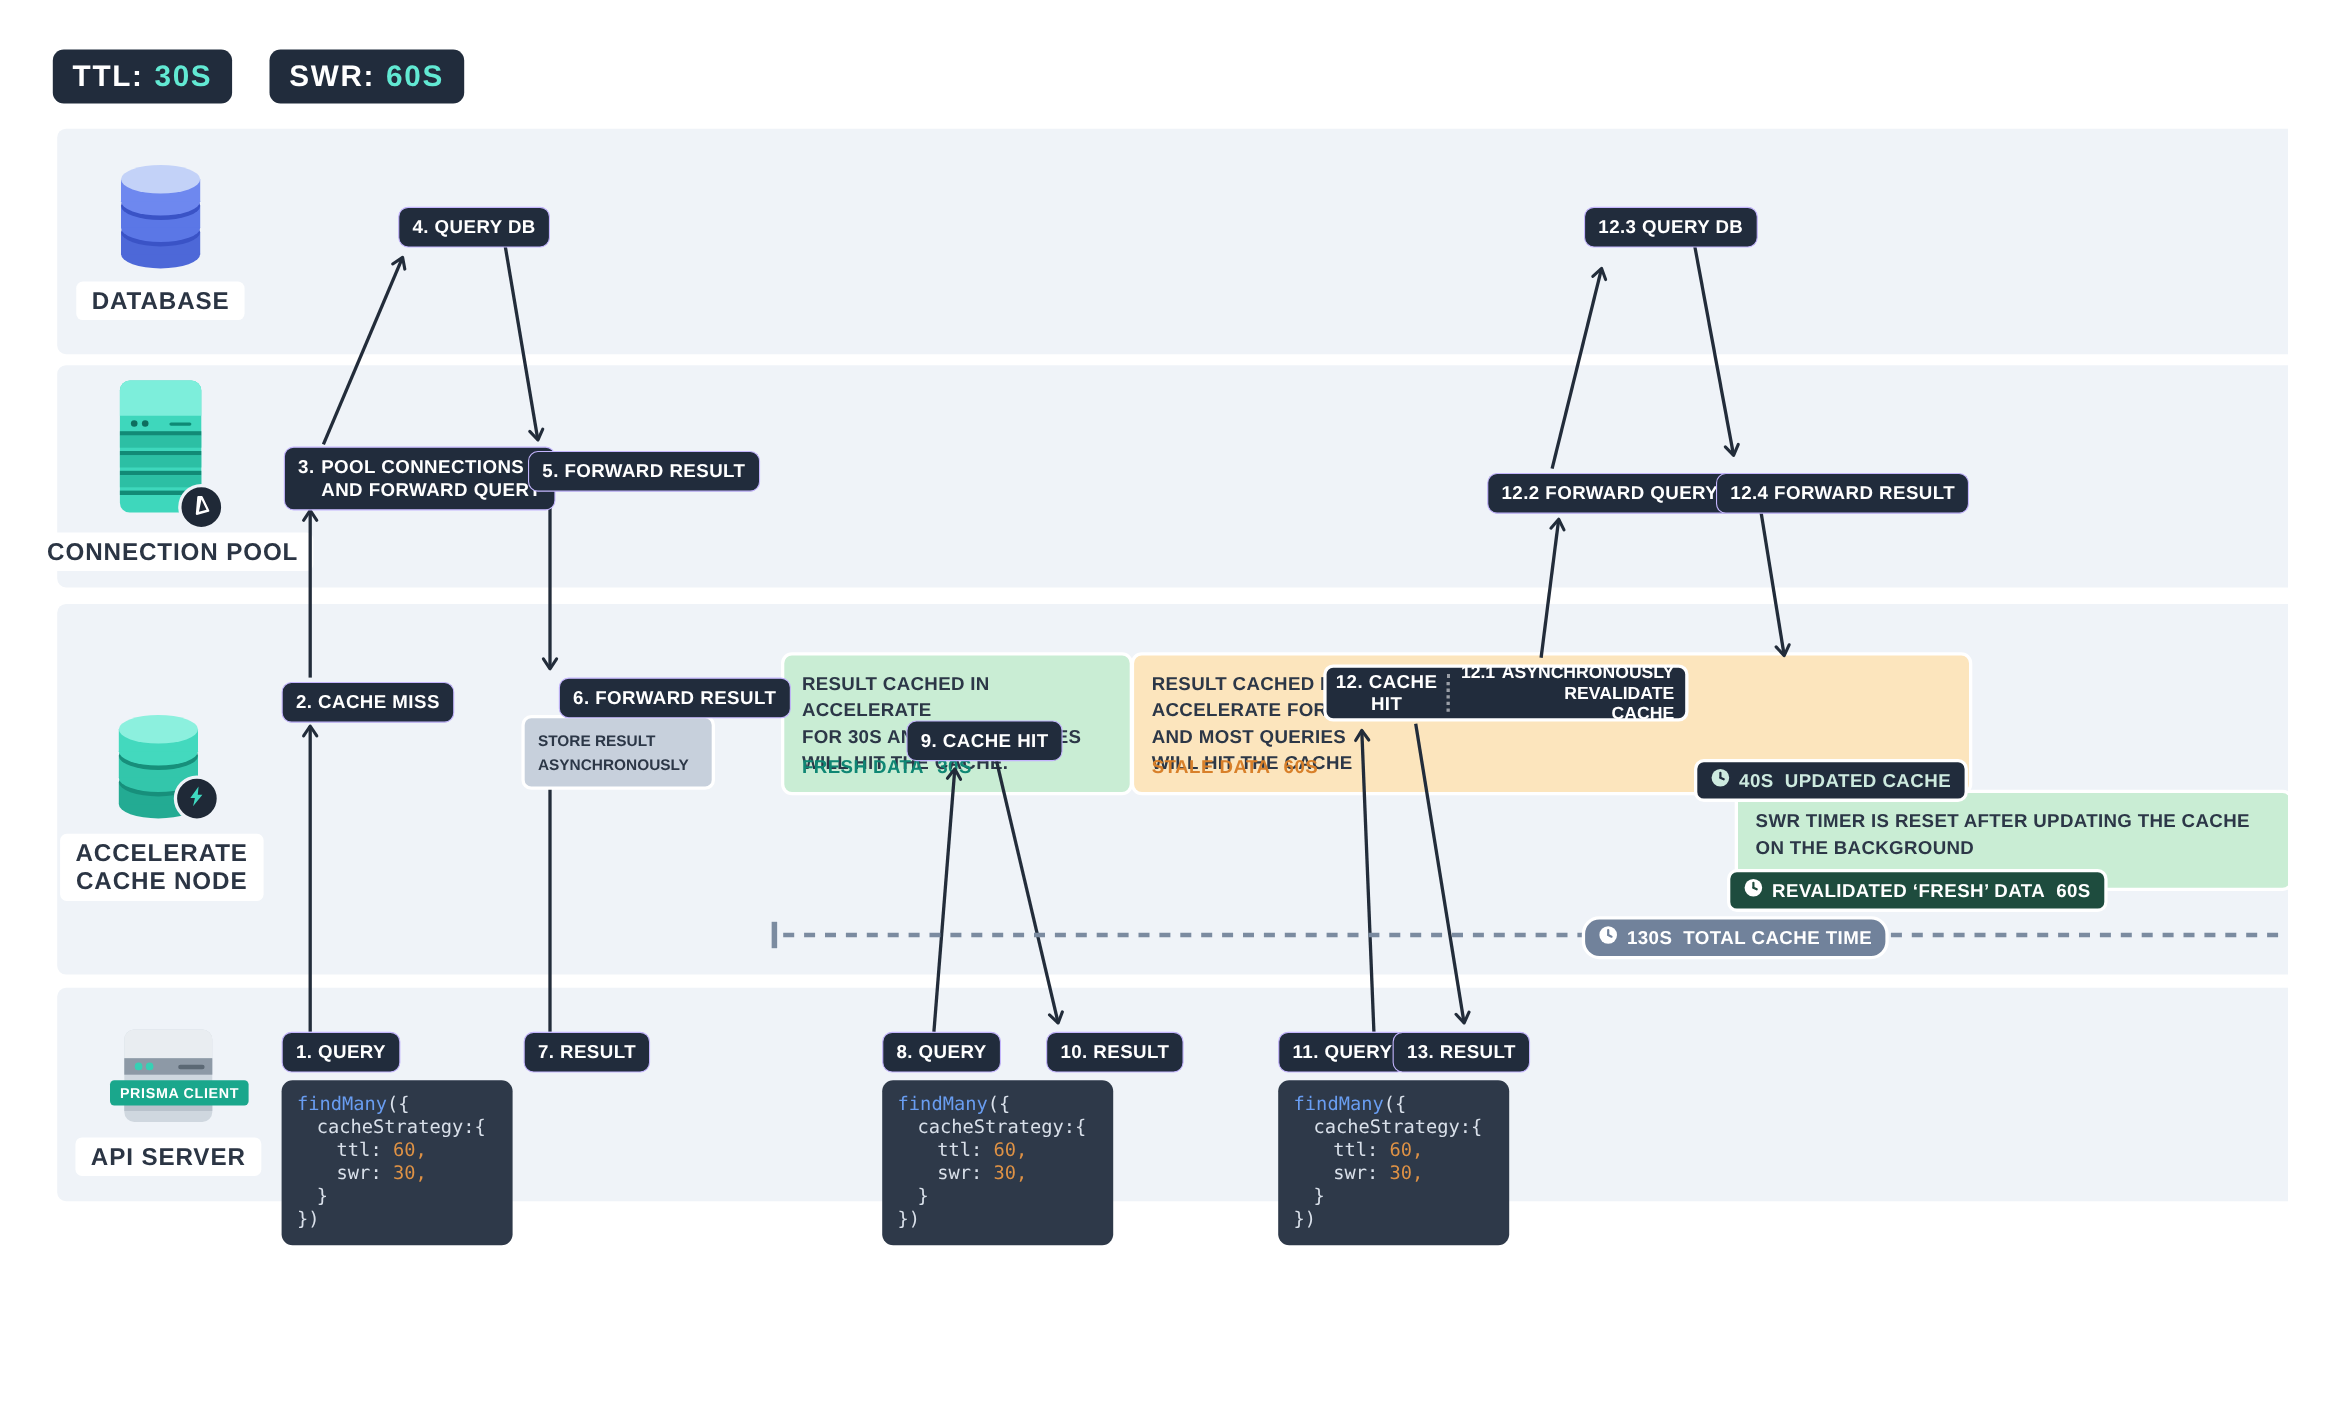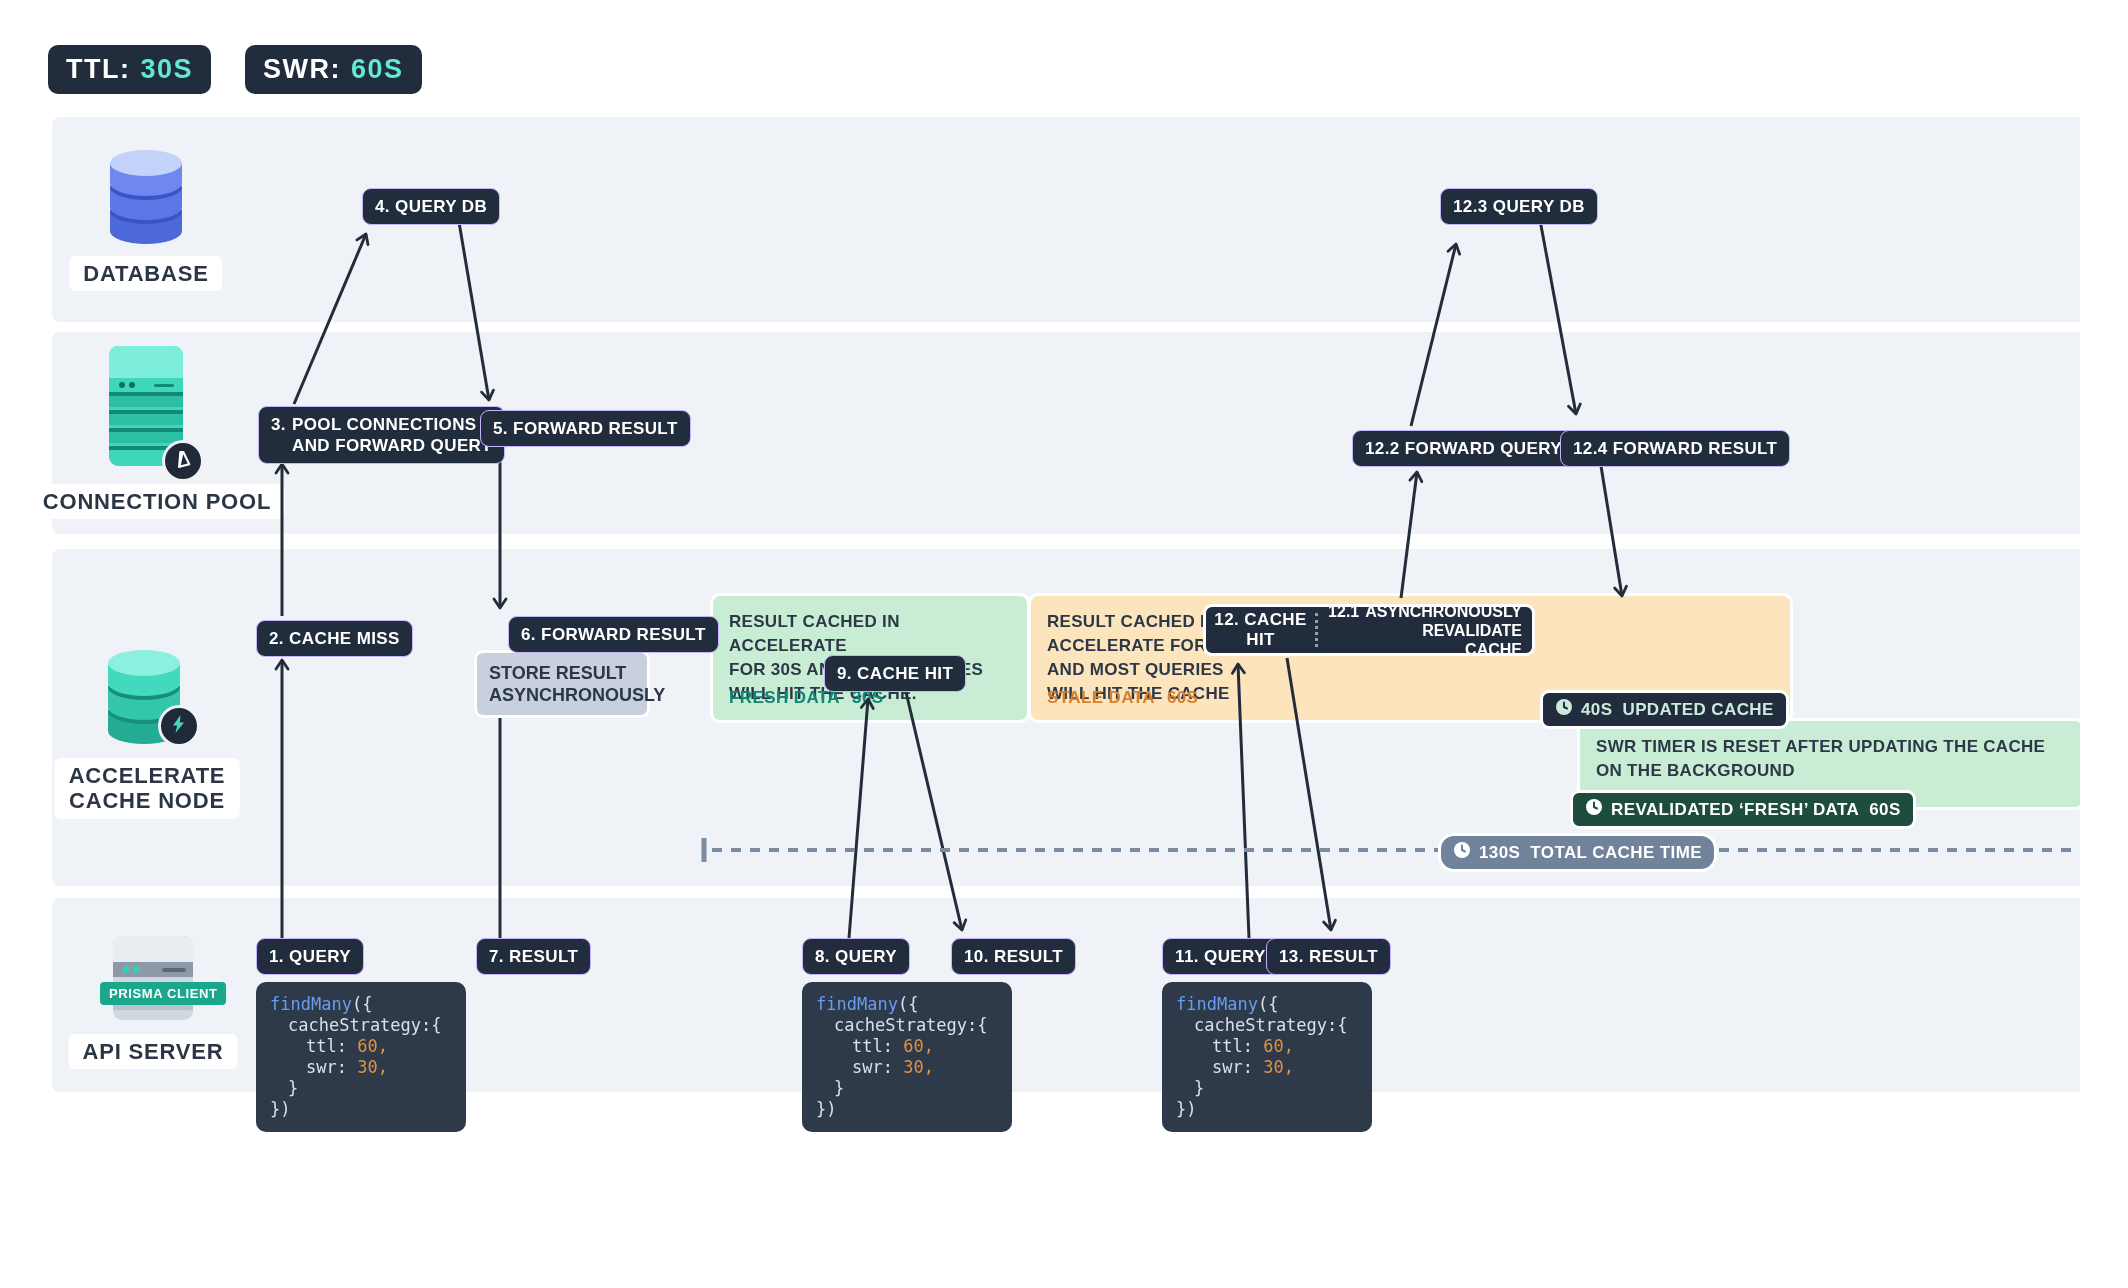--- a/index.html
+++ b/index.html
@@ -19,21 +19,21 @@
   .lane-label{position:absolute;transform:translateX(-50%);background:#ffffff;color:#2b3544;
     font-weight:bold;font-size:22px;letter-spacing:.8px;padding:5px 14px;border-radius:6px;
     text-align:center;line-height:1.15;white-space:pre-line;z-index:3;}
 
   .badge-dark{position:absolute;background:#212c3c;color:#ffffff;font-weight:bold;font-size:17px;
     letter-spacing:.4px;padding:7px 12px;border-radius:9px;border:1px solid #c4b5fd;
     line-height:21px;white-space:pre-line;z-index:4;box-sizing:border-box;}
   .badge-split{display:flex;gap:6px;align-items:flex-start;}
   .badge-split .txt{white-space:pre-line;}
 
-  .badge-store{position:absolute;background:#c7d0dc;color:#2c3747;font-weight:bold;font-size:18px;
+  .badge-store{position:absolute;background:#c7d0dc;color:#2c3747;font-weight:bold;font-size:14px;
     padding:9px 12px;border-radius:9px;border:3px solid #ffffff;line-height:22px;
     white-space:pre-line;z-index:3;box-sizing:border-box;}
 
   .note{position:absolute;border-radius:10px;border:3px solid #ffffff;z-index:2;box-sizing:border-box;padding:14px 16px;}
   .note .body{font-weight:bold;font-size:17px;line-height:24px;color:#2c3747;white-space:pre-line;letter-spacing:.3px;}
   .note-green{background:#c9edd4;}
   .note-orange{background:#fce5bd;}
   .tag{position:absolute;display:flex;gap:12px;font-weight:bold;font-size:17px;letter-spacing:.4px;}
   .tag-fresh{color:#0f8774;}
   .tag-stale{color:#d8802a;}

